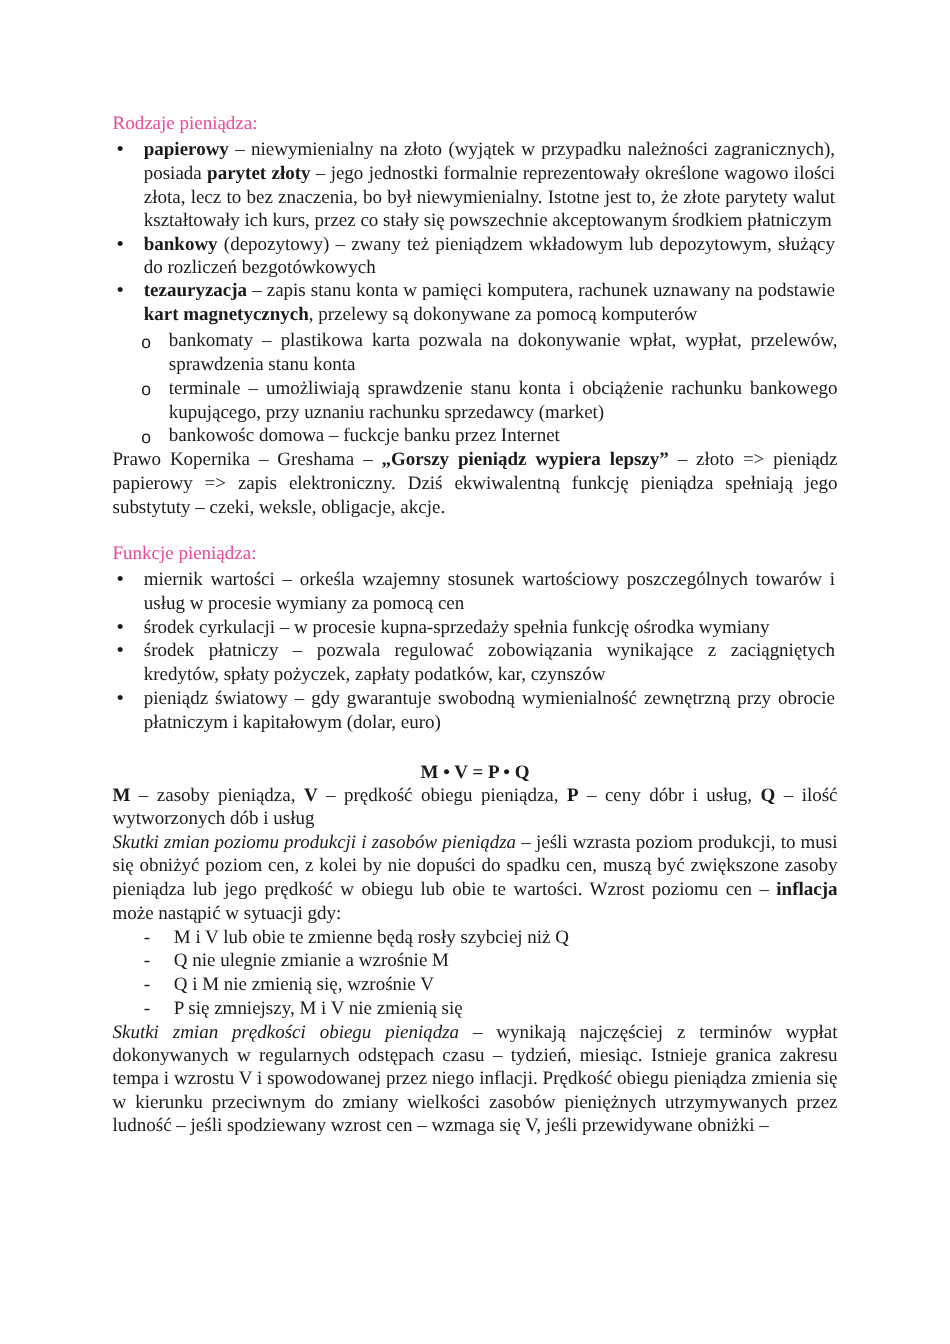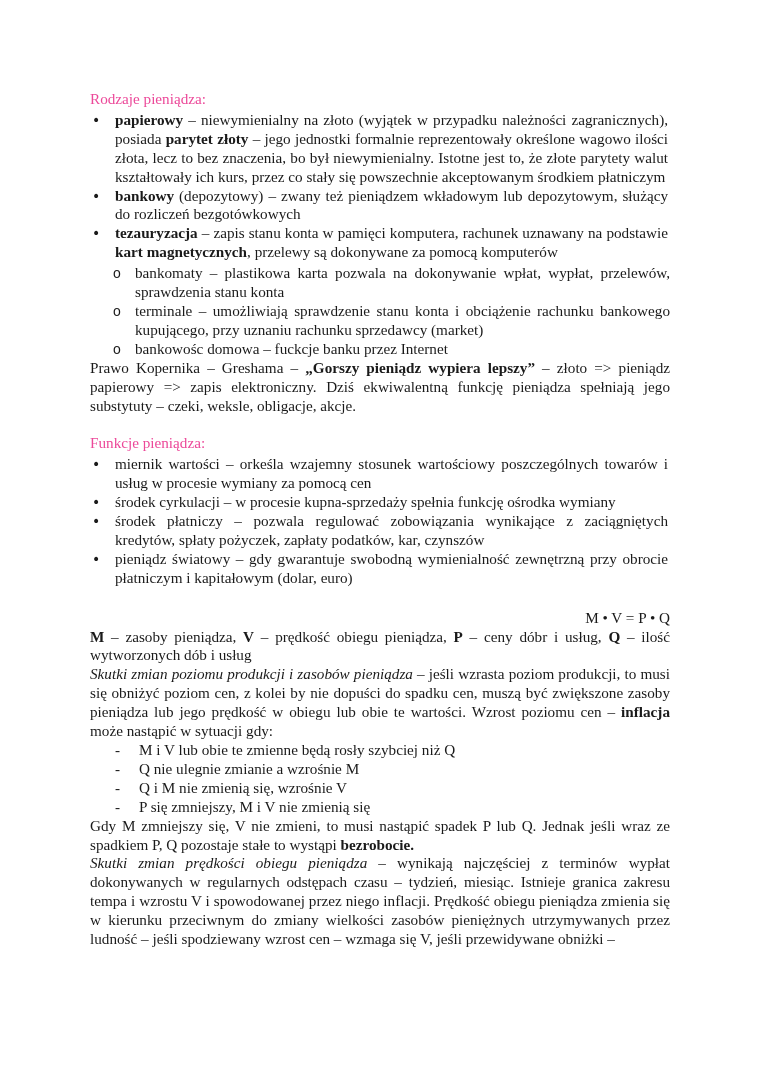--- a/index.html
+++ b/index.html
@@ -14,21 +14,21 @@
   ul.bul { list-style:none; margin:2px; padding:0; }
   ul.bul > li { position:relative; padding-left:23px; text-align:justify; }
   ul.bul > li .mk { position:absolute; left:0; top:0; width:14px; text-align:left; }
   ul.bul > li .mk::before { content:"\2022"; font-family:"DejaVu Sans", sans-serif; font-size:14px; }
   ul.sub { list-style:none; margin:0; padding:0; }
   ul.sub > li { position:relative; padding-left:45px; text-align:justify; }
   ul.sub > li .mk { position:absolute; left:23px; top:0; font-family:"Liberation Sans", sans-serif; font-size:14px; }
   ul.dash { list-style:none; margin:0; padding:0; }
   ul.dash > li { position:relative; padding-left:49px; }
   ul.dash > li .mk { position:absolute; left:25px; top:0; }
-  .center { text-align:right; font-weight:normal; }
+  .center { text-align:center; font-weight:bold; }
   b { font-weight:bold; }
   i { font-style:italic; }
 </style>
 </head>
 <body>
 
 <div class="page">
 
   <div class="heading">Rodzaje pieniądza:</div>
   <ul class="bul">
@@ -73,18 +73,15 @@
   <div class="just">
     <i>Skutki zmian poziomu produkcji i zasobów pieniądza</i><span> – jeśli wzrasta poziom produkcji, to musi się obniżyć poziom cen, z kolei by nie dopuści do spadku cen, muszą być zwiększone zasoby pieniądza lub jego prędkość w obiegu lub obie te wartości. Wzrost poziomu cen – </span><b>inflacja</b><span> może nastąpić w sytuacji gdy:</span>
   </div>
   <ul class="dash">
     <li><span class="mk">-</span><span>M i V lub obie te zmienne będą rosły szybciej niż Q</span></li>
     <li><span class="mk">-</span><span>Q nie ulegnie zmianie a wzrośnie M</span></li>
     <li><span class="mk">-</span><span>Q i M nie zmienią się, wzrośnie V</span></li>
     <li><span class="mk">-</span><span>P się zmniejszy, M i V nie zmienią się</span></li>
   </ul>
   <div class="just">
-    <span>Gdy M zmniejszy się, V nie zmieni, to musi nastąpić spadek P lub Q. Jednak jeśli wraz ze spadkiem P, Q pozostaje stałe to wystąpi </span><b>bezrobocie.</b>
-  </div>
-  <div class="just">
     <i>Skutki zmian prędkości obiegu pieniądza</i><span> – wynikają najczęściej z terminów wypłat dokonywanych w regularnych odstępach czasu – tydzień, miesiąc. Istnieje granica zakresu tempa i wzrostu V i spowodowanej przez niego inflacji. Prędkość obiegu pieniądza zmienia się w kierunku przeciwnym do zmiany wielkości zasobów pieniężnych utrzymywanych przez ludność – jeśli spodziewany wzrost cen – wzmaga się V, jeśli przewidywane obniżki –</span>
   </div>
 </div>
 
 </body></html>

